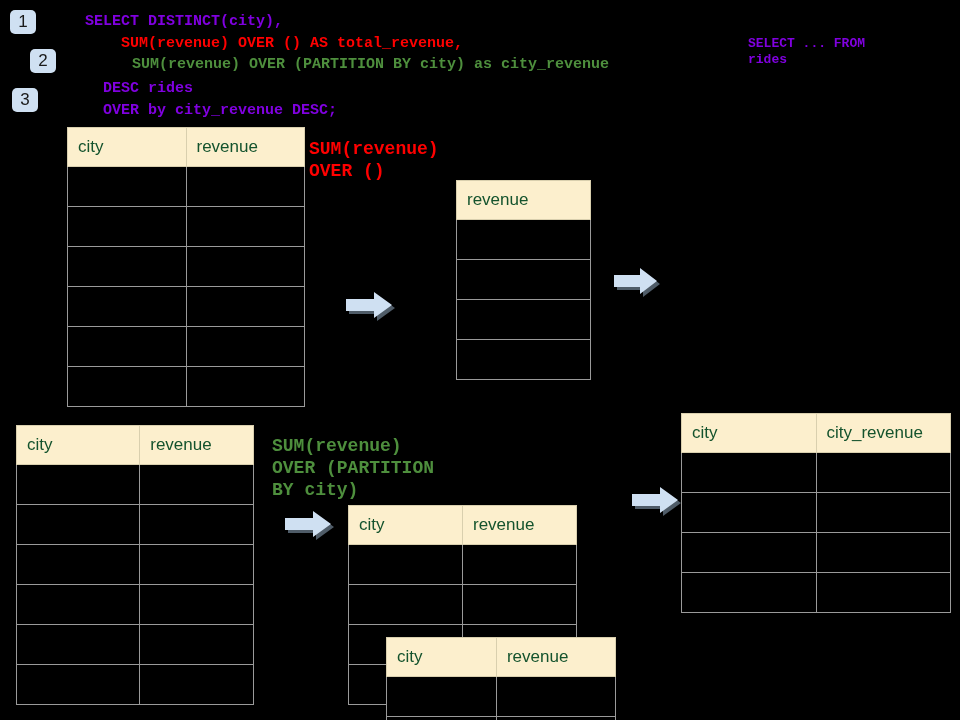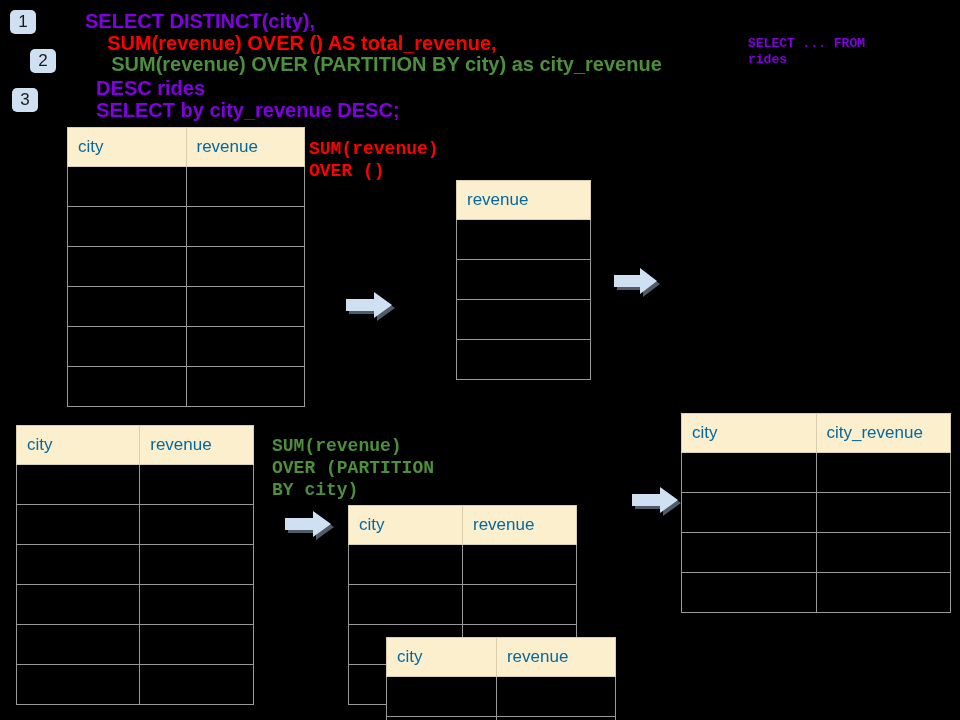--- a/index.html
+++ b/index.html
@@ -26,22 +26,22 @@
     font-size: 17px;
     text-align: center;
     line-height: 24px;
     width: 26px;
     height: 24px;
   }
 
   
   .code {
     position: absolute;
-    font-family: Liberation Sans, sans-serif;
-    font-size: 20px;
+    font-family: Liberation Mono, monospace;
+    font-size: 15px;
     font-weight: bold;
     line-height: 21.5px;
     white-space: pre;
     letter-spacing: 0px;
   }
   .c-violet { color: #8000e0; }
   .c-red    { color: #ff0000; }
   .c-green  { color: #4e8f3d; }
 
   .sidenote {
@@ -73,21 +73,21 @@
     background: #000000;
     table-layout: fixed;
   }
   .tbl th, .tbl td {
     border: 1px solid #9a9a9a;
     padding: 0;
     margin: 0;
   }
   .tbl th {
     background: #fcefcd;
-    color: #0369a1;
+    color: #14532d;
     font-family: "Liberation Sans", sans-serif;
     font-weight: normal;
     font-size: 17px;
     text-align: left;
     padding-left: 10px;
     height: 38px;
     border-color: #d9cfae;
   }
   .tbl td {
     background: #000000;
@@ -103,23 +103,23 @@
 <body>
 
 <div id="stage">
 
   <div class="badge" style="left:10px; top:10px;">1</div>
   <div class="badge" style="left:30px; top:49px;">2</div>
   <div class="badge" style="left:12px; top:88px;">3</div>
 
   <div class="code c-violet" style="left:85px; top:11px;">SELECT DISTINCT(city),</div>
   <div class="code c-red" style="left:85px; top:32.5px;">    SUM(revenue) OVER () AS total_revenue,</div>
-  <div class="code c-green" style="left:89px; top:54px;">    SUM(revenue) OVER (PARTITION BY city) as city_revenue</div>
+  <div class="code c-green" style="left:96px; top:54px;">    SUM(revenue) OVER (PARTITION BY city) as city_revenue</div>
   <div class="code c-violet" style="left:85px; top:78px;">  DESC rides</div>
-  <div class="code c-violet" style="left:85px; top:100px;">  SELECT by city_revenue DESC;</div>
+  <div class="code c-violet" style="left:85px; top:100px;">  OVER by city_revenue DESC;</div>
 
   <div class="sidenote" style="left:748px; top:36px;">SELECT ... FROM
 rides</div>
 
   <div class="annot red" style="left:309px; top:138px;">SUM(revenue)
 OVER ()</div>
 
   <div class="annot green" style="left:272px; top:435px;">SUM(revenue)
 OVER (PARTITION
 BY city)</div>

